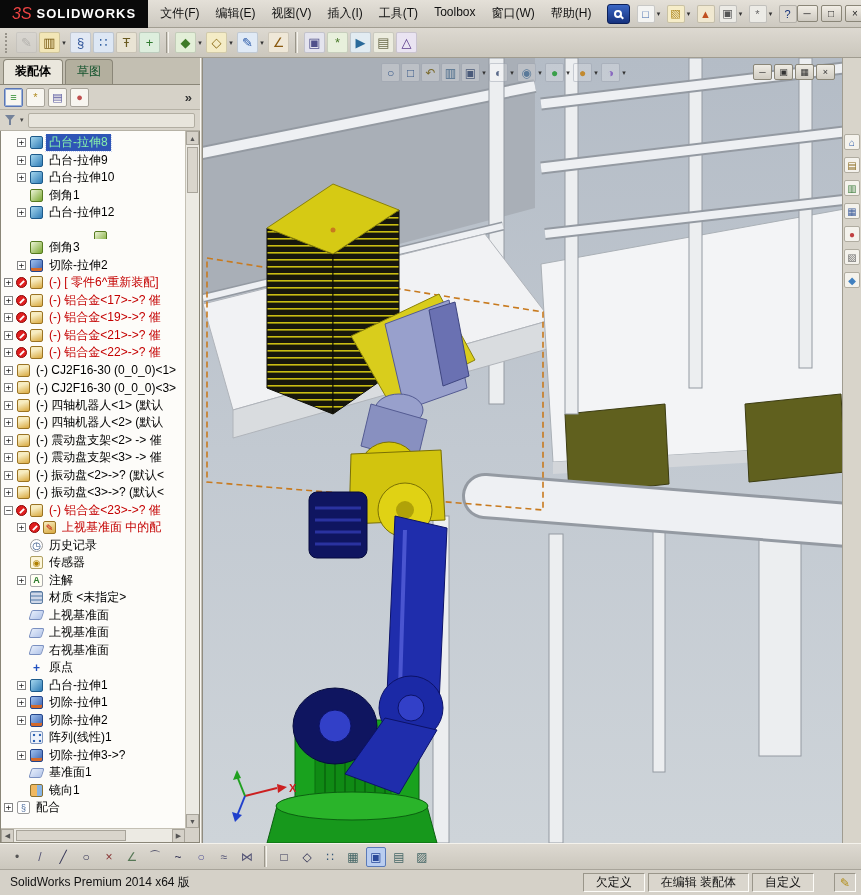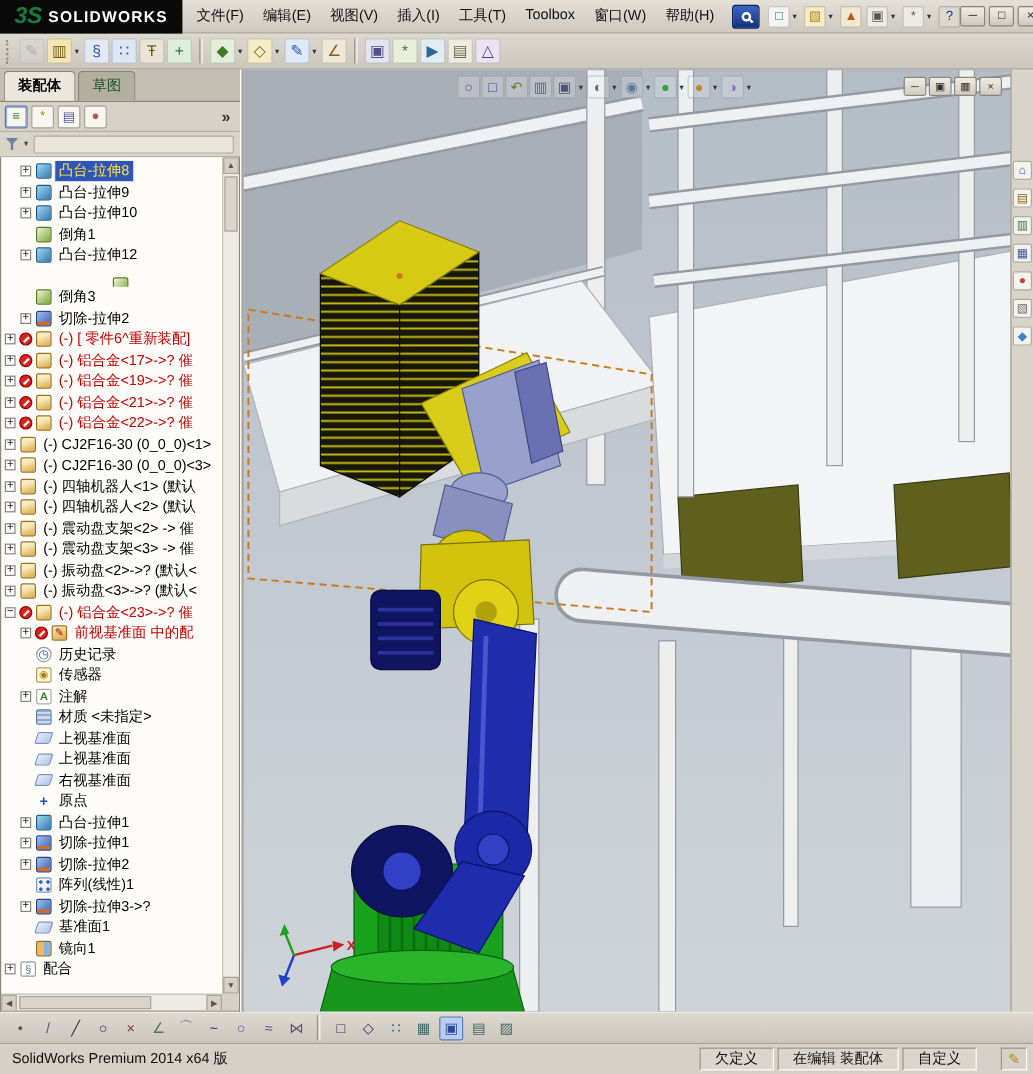--- a/index.html
+++ b/index.html
@@ -2,21 +2,21 @@
 <html style="--sc-wall-gray: #a9afb7; --sc-structure-white: #eef0f3; --sc-structure-edge: #949aa2; --sc-panel-olive: #60601e; --sc-stack-yellow: #d6ca14; --sc-robot-blue: #1f2dac; --sc-robot-blue-dark: #0f1560; --sc-robot-green: #19a21e; --sc-robot-yellow: #d7c90a; --sc-gripper-lavender: #98a0cc; --sc-gripper-violet: #6a71b2; --sc-selection-orange: #c87a1e; --sc-triad-x: #cc2020; --sc-triad-y: #20a020; --sc-triad-z: #2040cc;"><head>
 <meta charset="utf-8">
 <style>
   *{box-sizing:border-box;margin:0;padding:0;}
   body{margin:0;background:#777;font-family:"Liberation Sans","DejaVu Sans",sans-serif;}
   #app{width:861px;height:895px;position:relative;overflow:hidden;background:#d5d1c8;font-size:12px;color:#111;}
 
   
   .titlebar{height:28px;display:flex;align-items:center;background:linear-gradient(180deg,#e4e0d8,#cdc9c0);border-bottom:1px solid #a29e92;}
   .logo{height:28px;background:#0a0a0a;display:flex;align-items:center;padding:0 12px;gap:5px;flex:none;}
-  .logo3s{color:#15803d;font-weight:bold;font-style:italic;font-size:19px;}
+  .logo3s{color:#ef4444;font-weight:normal;font-style:italic;font-size:16px;}
   .logosw{color:#fff;font-weight:bold;font-size:13px;letter-spacing:1px;}
   .menus{display:flex;margin-left:4px;}
   .menu-item{padding:5px 8px;cursor:default;white-space:nowrap;}
   .search-btn{width:23px;height:20px;background:linear-gradient(180deg,#3a66c4,#16327e);border:1px solid #0c2058;border-radius:3px;display:flex;align-items:center;justify-content:center;margin:0 7px;flex:none;}
   .mag{width:8px;height:8px;border:2px solid #fff;border-radius:50%;position:relative;}
   .mag::after{content:"";position:absolute;width:5px;height:2px;background:#fff;transform:rotate(45deg);right:-4px;bottom:-2px;}
   .tb-actions{display:flex;align-items:center;gap:4px;}
   .tba{display:flex;align-items:center;}
   .tbag{width:18px;height:18px;border-radius:2px;display:flex;align-items:center;justify-content:center;font-size:11px;border:1px solid rgba(0,0,0,.18);}
   .crt{font-size:7px;color:#333;width:8px;text-align:center;}
@@ -53,21 +53,21 @@
   .treewrap{flex:1;position:relative;background:#fdfcf9;border:1px solid #8a8678;border-top:none;overflow:hidden;}
   .tree{position:absolute;top:0;left:0;right:14px;bottom:14px;overflow:hidden;padding-top:3px;}
   .trow{display:flex;align-items:center;height:17.5px;white-space:nowrap;overflow:hidden;}
   .exp{width:9px;height:9px;border:1px solid #848484;background:#fff;font-size:9px;line-height:7px;text-align:center;color:#222;flex:none;margin-right:3px;font-family:"DejaVu Sans Mono",monospace;}
   .exp:empty{visibility:hidden;}
   .errbadge{width:11px;height:11px;border-radius:50%;background:#e01f1f;border:1px solid #8c0404;position:relative;flex:none;margin-right:2px;}
   .errbadge::after{content:"";position:absolute;left:1.5px;top:4px;width:6px;height:2px;background:#fff;transform:rotate(-45deg);}
   .ticon{width:13px;height:13px;flex:none;margin:0 3px 0 1px;border-radius:2px;display:flex;align-items:center;justify-content:center;font-size:9px;position:relative;}
   .tlabel{font-size:12px;padding:0 3px;color:#000;}
   .trow.red .tlabel{color:#c40000;}
-  .trow.on .tlabel{background:#2f55b6;color:#fde047;outline:1px dotted #c8d4f0;}
+  .trow.on .tlabel{background:#2f55b6;color:#86efac;outline:1px dotted #c8d4f0;}
   .ic-boss-extrude{background:linear-gradient(135deg,#a4d6ee,#2f7cb6);border:1px solid #1d5a8a;}
   .ic-cut-extrude{background:linear-gradient(135deg,#9fc0ee,#3a62b0);border:1px solid #24458a;box-shadow:inset 0 -3px 0 #d4692a;}
   .ic-chamfer{background:linear-gradient(135deg,#eef4d8,#7aa832);border:1px solid #567a20;}
   .ic-part{background:linear-gradient(160deg,#f7ecc0 30%,#d9a93f);border:1px solid #9a7322;}
   .ic-subassembly{background:linear-gradient(160deg,#f7ecc0,#d9a93f);border:1px solid #9a7322;}
   .ic-subassembly::after{content:"✎";color:#c00000;font-size:9px;}
   .ic-history{background:#fff;border:1px solid #9a9a9a;border-radius:50%;}
   .ic-history::after{content:"◷";color:#3a5a8a;font-size:10px;}
   .ic-sensors{background:#fdf6da;border:1px solid #b0a060;}
   .ic-sensors::after{content:"◉";color:#b08000;font-size:9px;}
@@ -449,21 +449,21 @@
             <div class="trow red" style="padding-left: 3px;">
               <span class="exp">−</span>
               <span class="errbadge"></span>
               <span class="ticon ic-part"></span>
               <span class="tlabel">(-) 铝合金&lt;23&gt;-&gt;? 催</span>
             </div>
             <div class="trow red" style="padding-left: 16px;">
               <span class="exp">+</span>
               <span class="errbadge"></span>
               <span class="ticon ic-subassembly"></span>
-              <span class="tlabel">前视基准面 中的配</span>
+              <span class="tlabel">上视基准面 中的配</span>
             </div>
             <div class="trow" style="padding-left: 16px;">
               <span class="exp"></span>
 
               <span class="ticon ic-history"></span>
               <span class="tlabel">历史记录</span>
             </div>
             <div class="trow" style="padding-left: 16px;">
               <span class="exp"></span>
 

